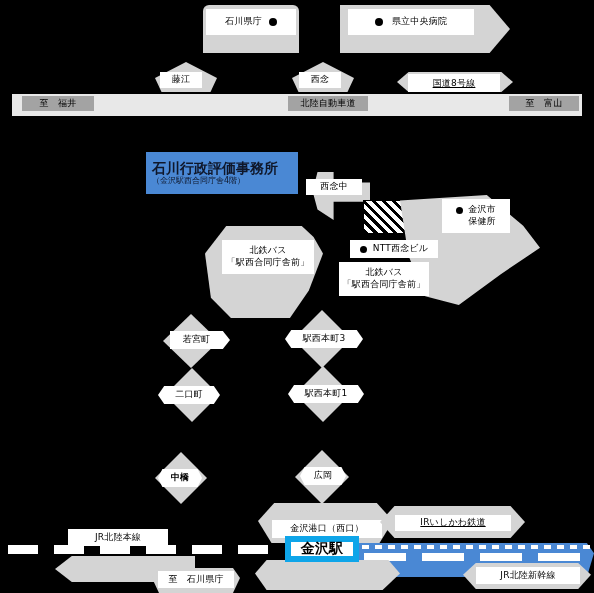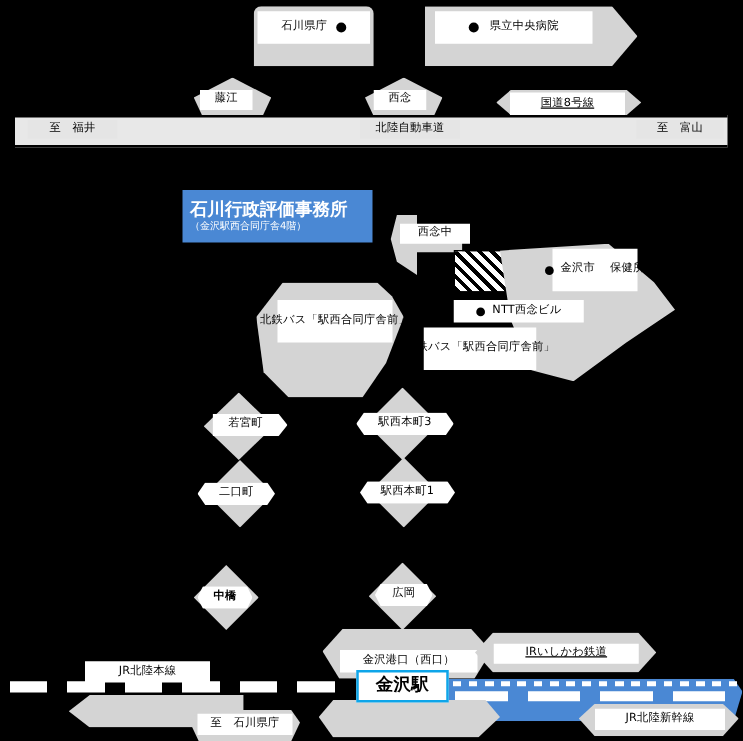--- a/index.html
+++ b/index.html
@@ -20,32 +20,32 @@
     color:#000000;
     font-size:9px;
     line-height:1.25;
     white-space:nowrap;
     display:flex;align-items:center;justify-content:center;
     text-align:center;
     padding:2px 5px;
     box-sizing:border-box;
     letter-spacing:0.2px;
   }
-  .chip.station{font-size:14px;font-weight:bold;border:2px solid #0ea5e9;padding:2px 8px;text-align:right;}
-  .chip.two{flex-direction:row;line-height:1.3;}
-  .chip.ghost{background:#e5e5e5;}
+  .chip.station{font-size:14px;font-weight:bold;border:6px solid #0ea5e9;padding:2px 8px;text-align:right;}
+  .chip.two{flex-direction:column;line-height:1.3;}
+  .chip.ghost{background:#a3a3a3;}
   
   #highway{
     position:absolute;left:12px;top:92px;width:570px;height:22px;
     background:#e8e8e8;border-top:2px solid #000;border-bottom:2px solid #000;
   }
   
   #office{
     position:absolute;left:146px;top:152px;width:152px;height:42px;
-    background:#4a88d4;color:#ffffff;
+    background:#4a88d4;color:#0f172a;
     display:flex;flex-direction:column;align-items:flex-start;justify-content:center;
     padding:2px 6px;box-sizing:border-box;
   }
   #office .t1{font-size:14px;font-weight:bold;line-height:1.15;}
   #office .t2{font-size:8px;line-height:1.3;}
   
   #hatch{
     position:absolute;left:363px;top:200px;width:65px;height:32px;
     border:1px solid #000;
     background:
@@ -114,41 +114,41 @@
     <span>至　富山</span>
   </div>
 
   <div id="office">
     <span class="t1">石川行政評価事務所</span>
     <span class="t2">（金沢駅西合同庁舎4階）</span>
   </div>
 
   <div class="land" style="left:300px;top:172px;width:70px;height:48px;
               clip-path:polygon(25% 0,48% 0,48% 22%,100% 22%,100% 62%,48% 62%,48% 100%,25% 78%,18% 40%);"></div>
-  <div class="chip" style="left:320px;top:179px;width:56px;height:16px;">
+  <div class="chip" style="left:306px;top:179px;width:56px;height:16px;">
     <span>西念中</span>
   </div>
 
   <div id="hatch"></div>
   <div id="pbox">
     <span>P</span>
   </div>
 
   <div class="land" style="left:400px;top:195px;width:140px;height:110px;
               clip-path:polygon(0 5%,62% 0,88% 28%,100% 48%,72% 72%,42% 100%,18% 92%,6% 55%);"></div>
 
   <div class="chip two" style="left:442px;top:199px;width:68px;height:34px;">
     <span style="display:flex;align-items:center;">
       <span class="dot" style="width:7px;height:7px;margin-right:5px;"></span>
       <span>金沢市</span>
     </span>
     <span style="padding-left:12px;">保健所</span>
   </div>
 
-  <div class="chip" style="left:363px;top:240px;width:104px;height:18px;">
+  <div class="chip" style="left:350px;top:240px;width:88px;height:18px;">
     <span class="dot" style="width:7px;height:7px;margin-right:6px;"></span>
     <span>NTT西念ビル</span>
   </div>
 
   <div class="chip two" style="left:339px;top:262px;width:90px;height:34px;">
     <span>北鉄バス</span>
     <span>「駅西合同庁舎前」</span>
   </div>
 
   <div class="land" style="left:205px;top:226px;width:118px;height:92px;

